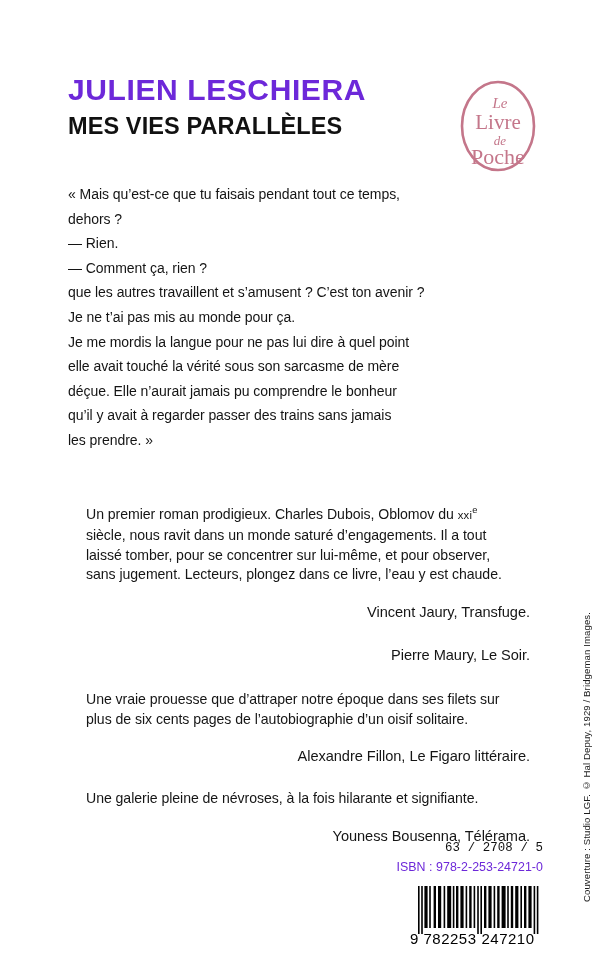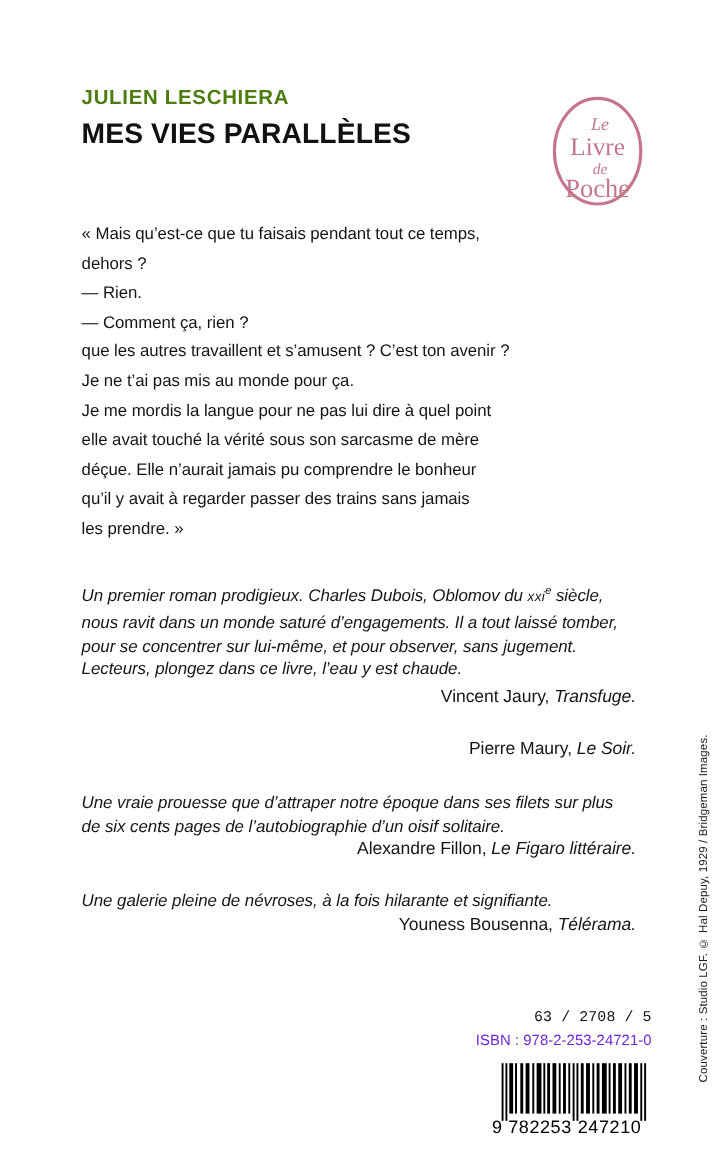--- a/index.html
+++ b/index.html
@@ -21,24 +21,24 @@
   }
 
   
   .header {
     position: absolute;
     left: 68px;
     top: 72px;
     width: 380px;
   }
   .author-name {
-    font-size: 17px;
+    font-size: 30px;
     font-weight: bold;
     letter-spacing: 0.6px;
-    color: #4d7c0f;
+    color: #6d28d9;
     line-height: 1.18;
     margin: 0;
   }
   .book-title {
     font-size: 23.5px;
     font-weight: bold;
     letter-spacing: 0.1px;
     color: #111111;
     line-height: 1.2;
     margin: 5px 0 0 0;
@@ -73,41 +73,40 @@
     left: 68px;
     top: 487px;
     width: 462px;
     font-size: 14.1px;
     line-height: 19.8px;
     color: #151515;
   }
   .review-block { margin: 0 0 18px 0; }
   .review-block:last-child { margin-bottom: 0; }
   .review-text {
-    font-style: italic;
-    margin: 0;
+    margin: 18px;
     letter-spacing: -0.05px;
   }
   .review-text .smallcaps {
     font-size: 0.80em;
     letter-spacing: 0.3px;
   }
   .review-text sup {
     font-size: 0.66em;
     vertical-align: super;
     line-height: 0;
   }
   .review-credit {
     margin: 2px 0 0 0;
     text-align: right;
     font-style: normal;
     font-size: 14.6px;
     letter-spacing: -0.05px;
   }
-  .review-credit .outlet { font-style: italic; }
+  .review-credit .outlet { }
 
   
   .review-block.b1 { margin-bottom: 23px; }
   .review-block.b2 { margin-bottom: 24px; }
   .review-block.b3 { margin-bottom: 22px; }
   .review-block.b1 .review-credit { margin-top: 4px; }
   .review-block.b2 .review-credit { margin-top: 5px; }
   .review-block.b3 .review-credit { margin-top: 1px; }
   .review-block.b4 .review-credit { margin-top: 1px; }
 

